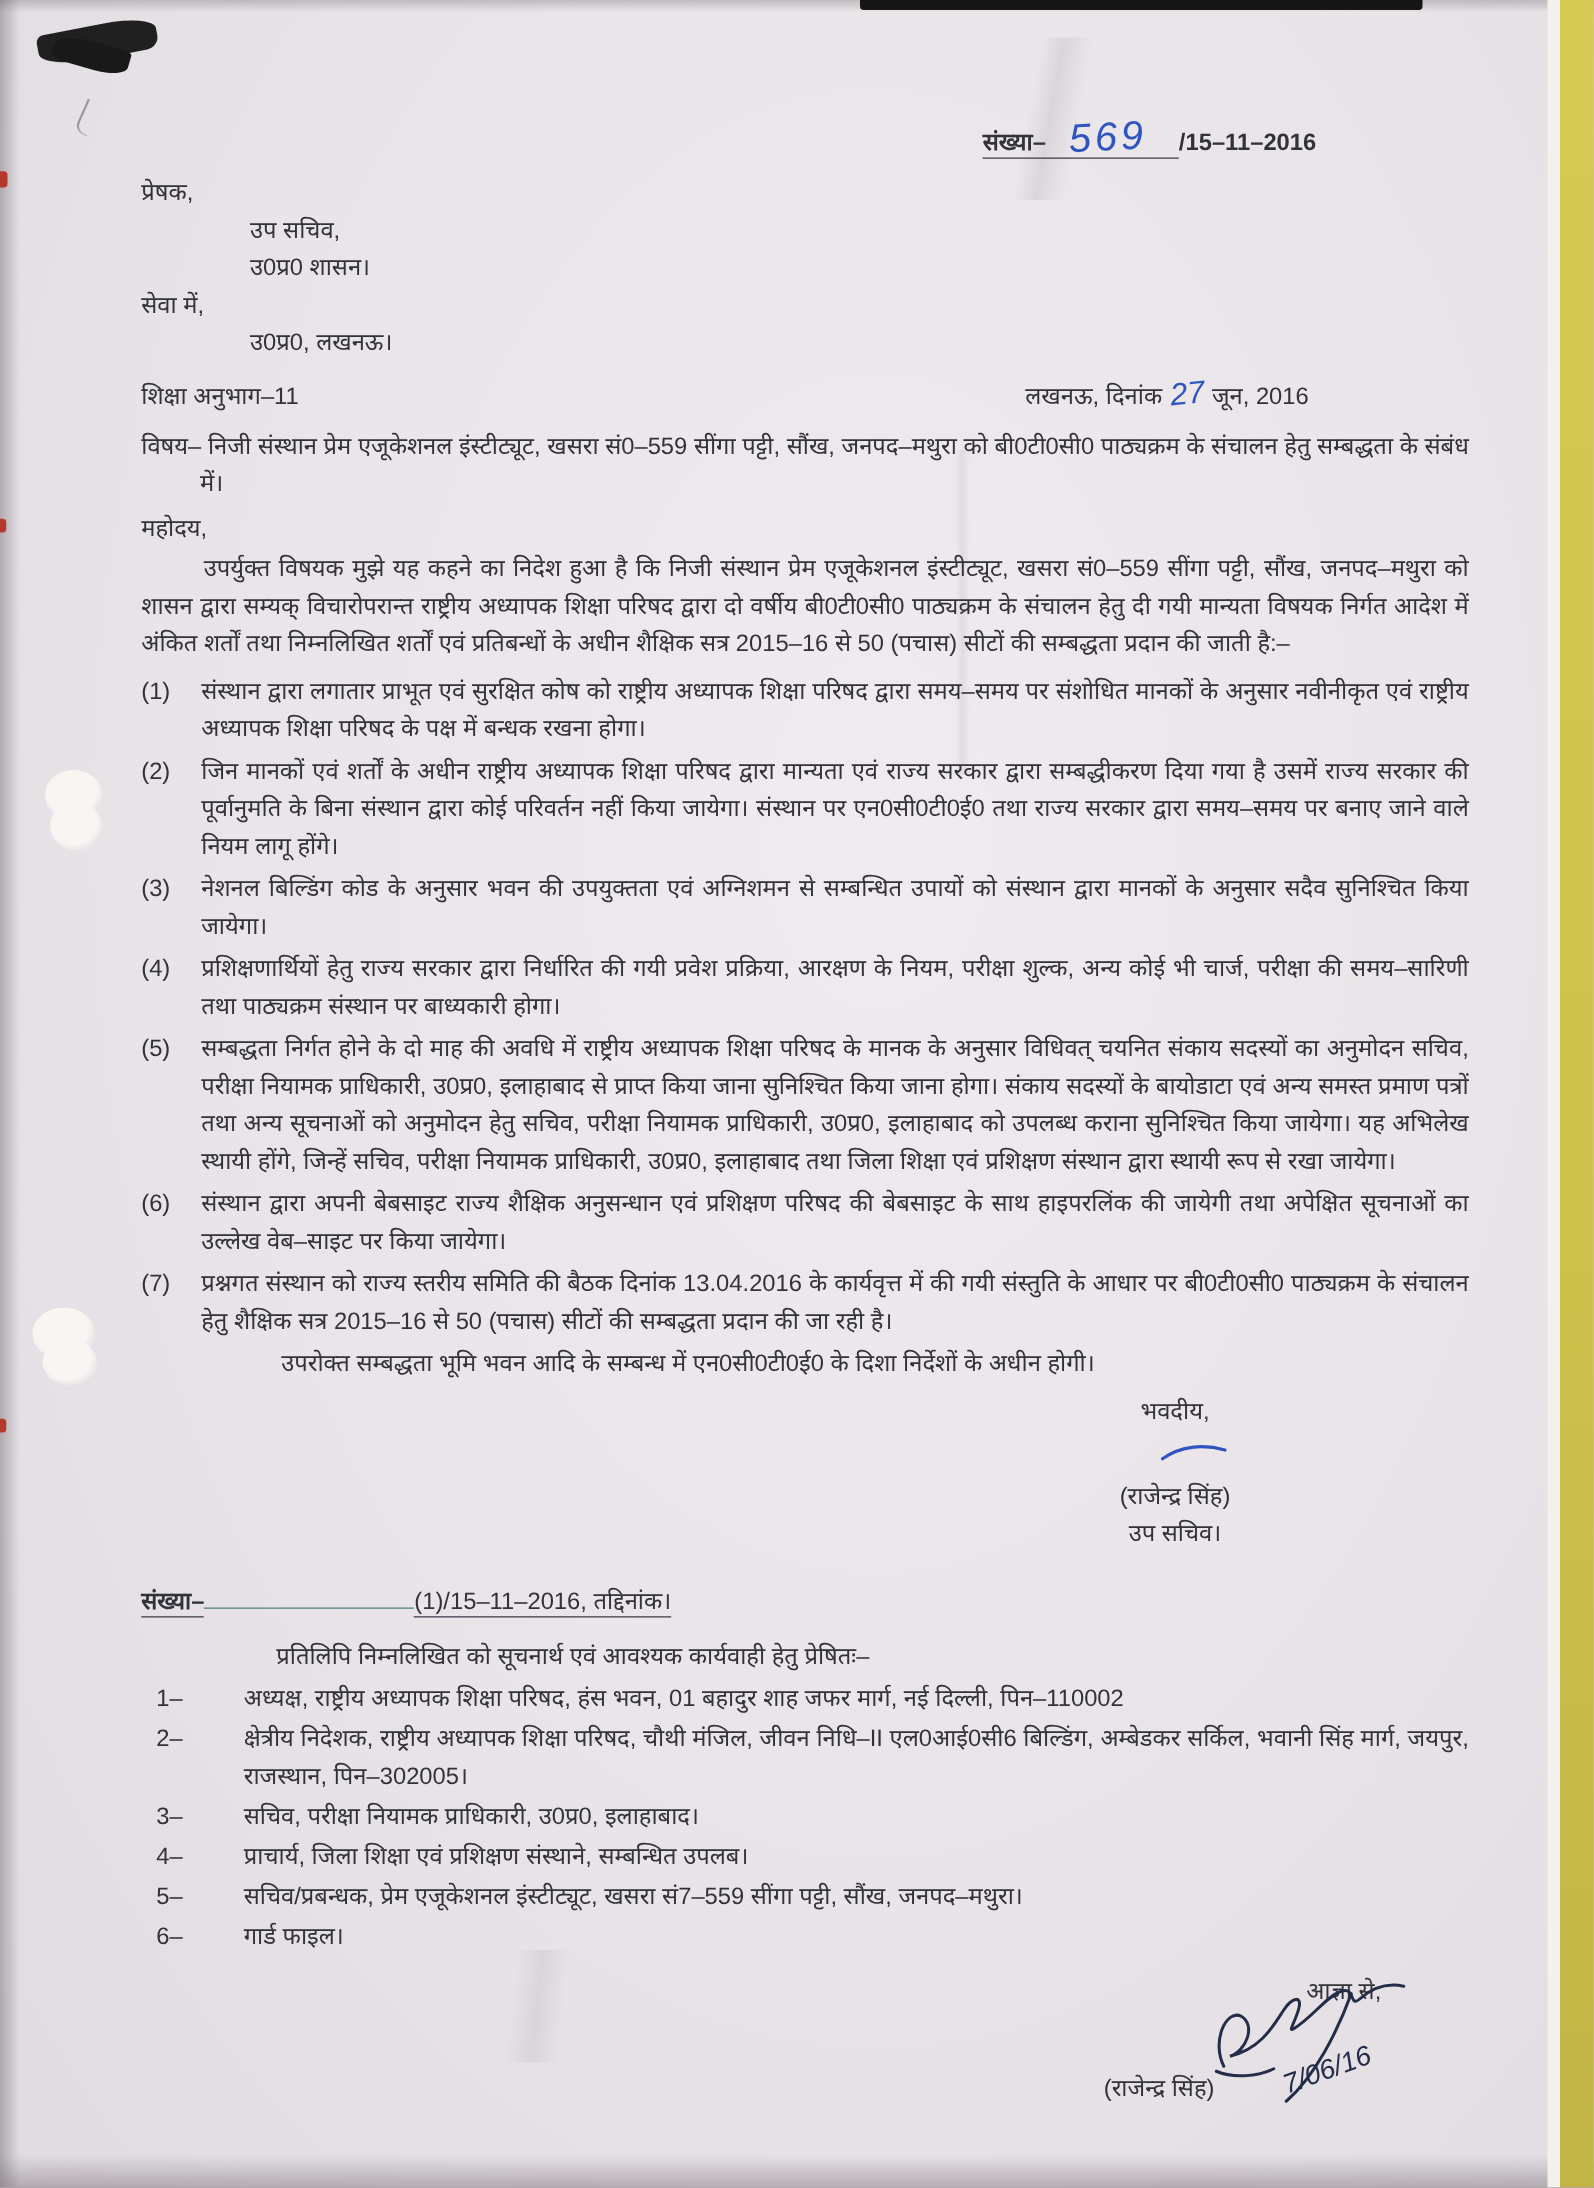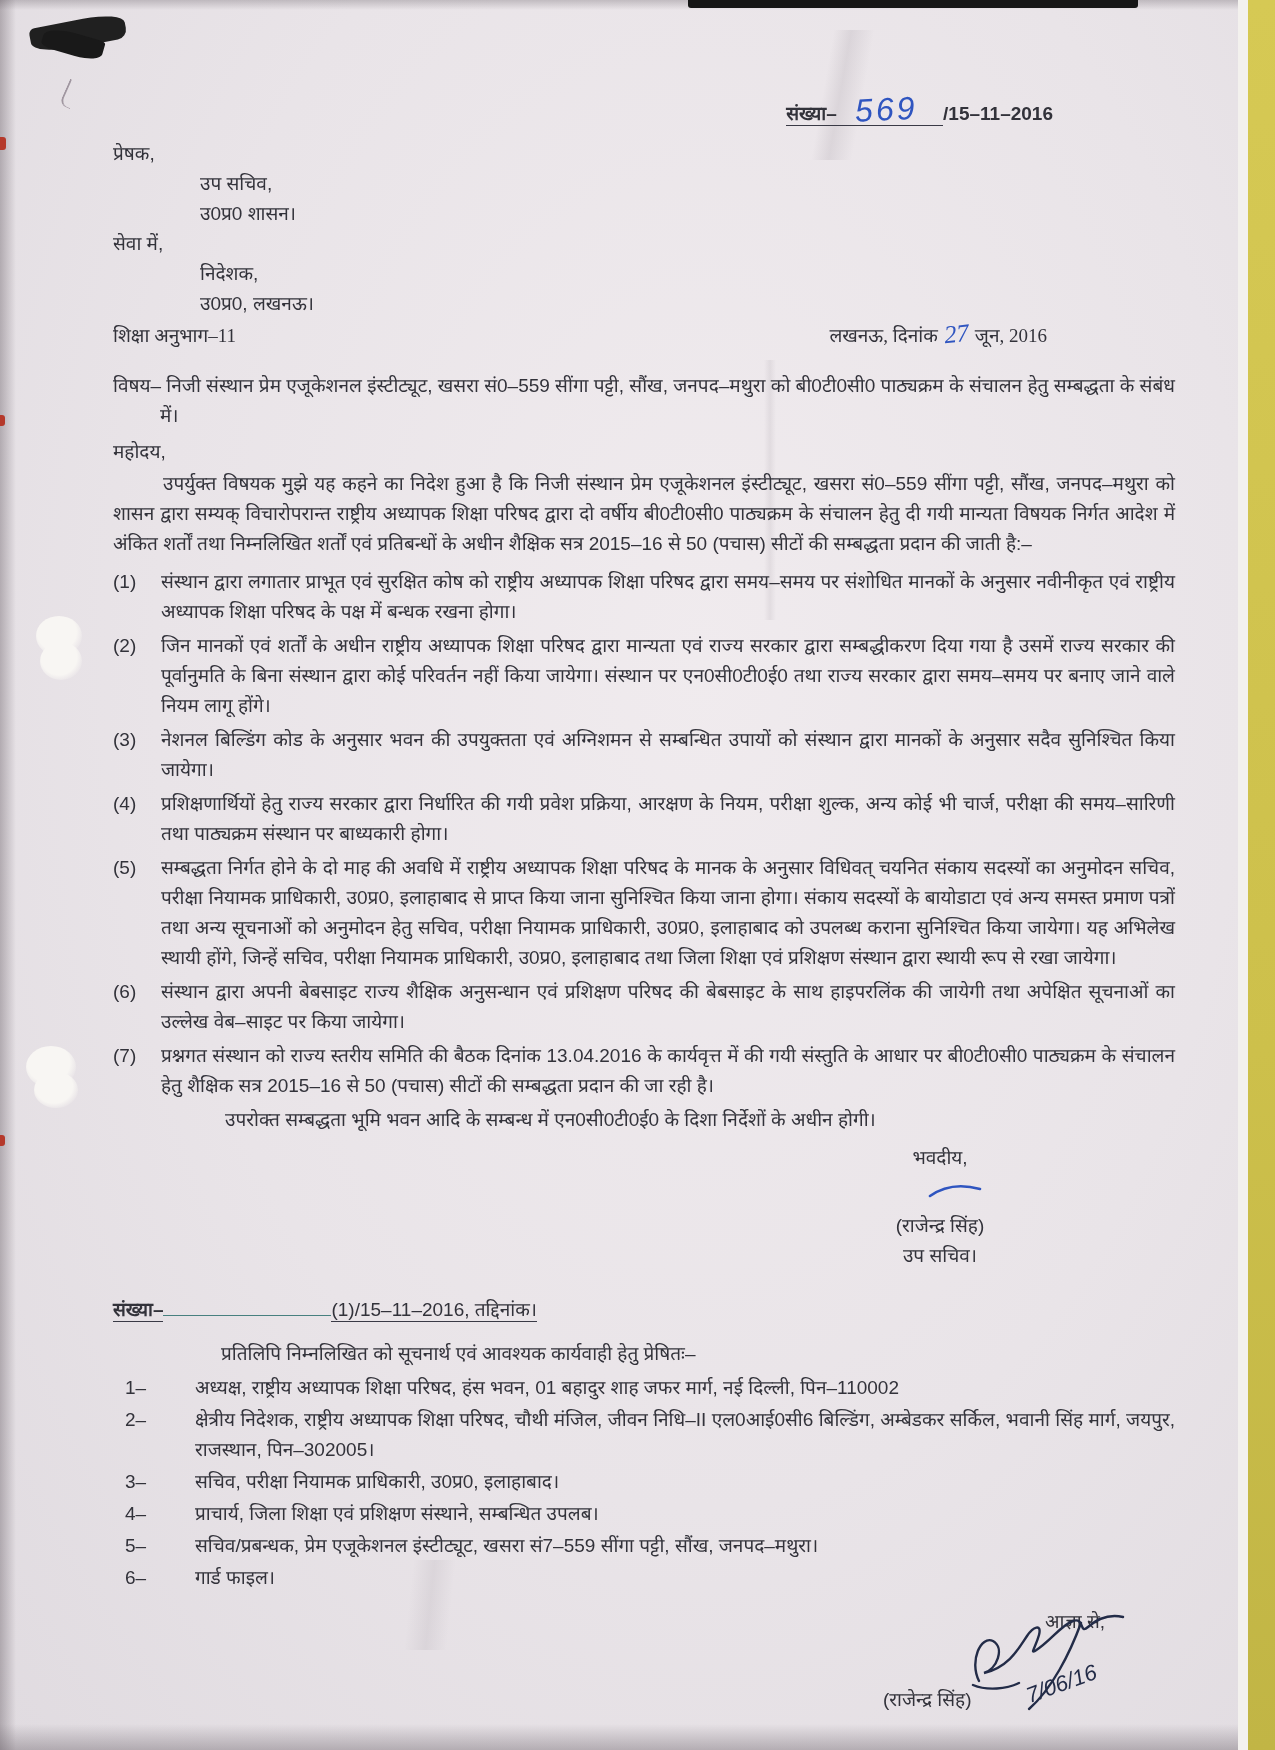--- a/index.html
+++ b/index.html
@@ -51,25 +51,25 @@
   
   .content{position:absolute;left:113px;right:100px;top:96px;font-size:19px;line-height:30px;}
   .u{border-bottom:1.6px solid #3a3a46;padding-bottom:1px;}
   .pen{color:#2f55c0;}
   .ref-line{text-align:right;margin-right:122px;margin-bottom:10px;}
   .refnum{display:inline-block;font-size:32px;line-height:26px;font-style:italic;
     transform:rotate(-3deg);padding:0 26px 0 18px;letter-spacing:3px;}
   .refdate{font-weight:bold;}
   .ref-label-b{font-weight:bold;}
   .indent1{margin-left:87px;}
-  .section-row{display:flex;justify-content:space-between;align-items:baseline;margin-top:2px;font-family:Liberation Serif, serif;}
+  .section-row{display:flex;justify-content:space-between;align-items:baseline;margin-top:13px;}
   .place-date{margin-right:128px;}
   .hand-day{display:inline-block;font-size:25px;font-style:italic;transform:rotate(-6deg);
     padding:0 6px;line-height:20px;}
-  .subject{margin-top:20px;padding-left:47px;text-indent:-47px;text-align:justify;}
+  .subject{margin-top:10px;padding-left:47px;text-indent:-47px;text-align:justify;}
   .salutation{margin-top:6px;}
   .opening{text-indent:50px;text-align:justify;margin-top:2px;}
   .conds{margin-top:8px;}
   .cond{display:flex;margin-bottom:4px;}
   .cnum{flex:0 0 48px;}
   .ctext{flex:1;text-align:justify;}
   .closing-note{text-indent:112px;margin-top:4px;}
   .signoff{width:170px;margin-left:auto;margin-right:150px;text-align:center;margin-top:8px;}
   .signoff .stroke{margin:6px 0 2px 30px;}
   .copy-ref{margin-top:24px;}
@@ -118,21 +118,20 @@
     </div>
 
     <div>
       <div>प्रेषक,</div>
       <div class="indent1">उप सचिव,</div>
       <div class="indent1">उ0प्र0 शासन।</div>
     </div>
 
     <div>
       <div>सेवा में,</div>
-      <div class="indent1">निदेशक,</div>
       <div class="indent1">उ0प्र0, लखनऊ।</div>
     </div>
 
     <div class="section-row">
       <span>शिक्षा अनुभाग–11</span>
       <span class="place-date">
         <span>लखनऊ, दिनांक</span><span class="pen hand-day">27</span><span>जून, 2016</span>
       </span>
     </div>
 

